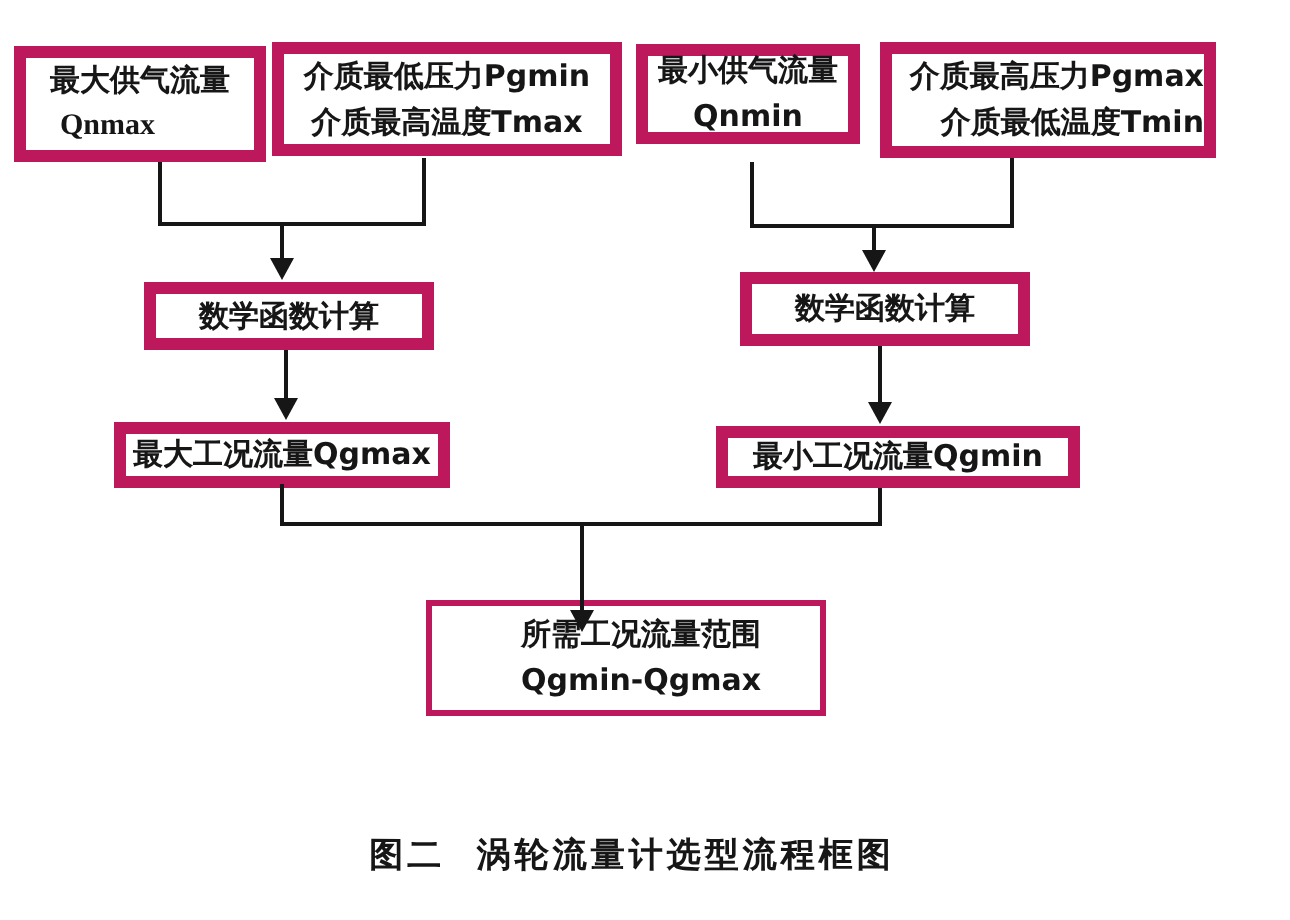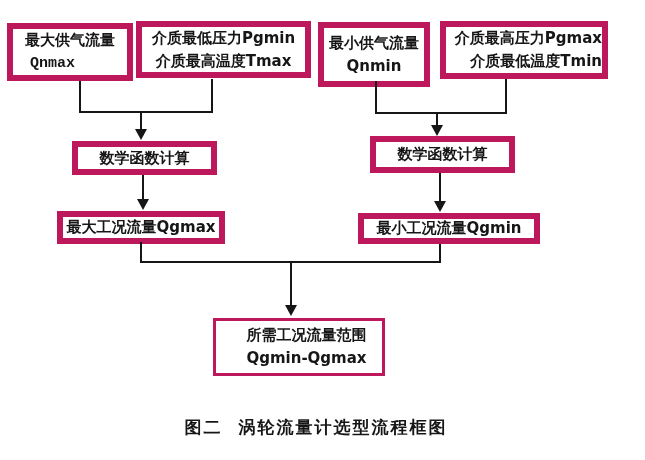--- a/index.html
+++ b/index.html
@@ -9,32 +9,32 @@
   }
   .node{
     position:absolute;box-sizing:border-box;border:6px solid #be185d;background:#ffffff;
     display:flex;flex-direction:column;align-items:center;justify-content:center;
     text-align:center;font-size:15px;line-height:23px;
   }
   .node .nl{white-space:nowrap;}
   
   .b1{left:7px;  top:23px; width:126px;height:58px;}
   .b2{left:136px;top:21px; width:175px;height:57px;}
-  .b3{left:318px;top:22px; width:112px;height:65px;}
+  .b3{left:318px;top:22px; width:112px;height:50px;}
   .b4{left:440px;top:21px; width:168px;height:58px;align-items:flex-end;}
   
   .b5l{left:72px; top:141px;width:145px;height:34px;}
   .b5r{left:370px;top:136px;width:145px;height:37px;}
   
   .b6l{left:57px; top:211px;width:168px;height:33px;}
   .b6r{left:358px;top:213px;width:182px;height:31px;}
   
-  .b7{left:213px;top:318px;width:172px;height:58px;border-width:3px;padding-left:15px;}
+  .b7{left:213px;top:300px;width:200px;height:58px;border-width:3px;padding-left:15px;}
   
-  .qn{align-self:flex-start;padding-left:17px;font-family:Liberation Mono, monospace;}
+  .qn{align-self:flex-start;padding-left:17px;font-family:Liberation Serif, serif;}
   
   .hline,.vline{position:absolute;background:#161616;}
   .hline{height:2px;}
   .vline{width:2px;}
   .v-a1{left:79px; top:81px; height:32px;}
   .v-a2{left:211px;top:79px; height:34px;}
   .h-a {left:79px; top:111px;width:134px;}
   .v-b1{left:375px;top:81px; height:33px;}
   .v-b2{left:505px;top:79px; height:35px;}
   .h-b {left:375px;top:112px;width:132px;}

